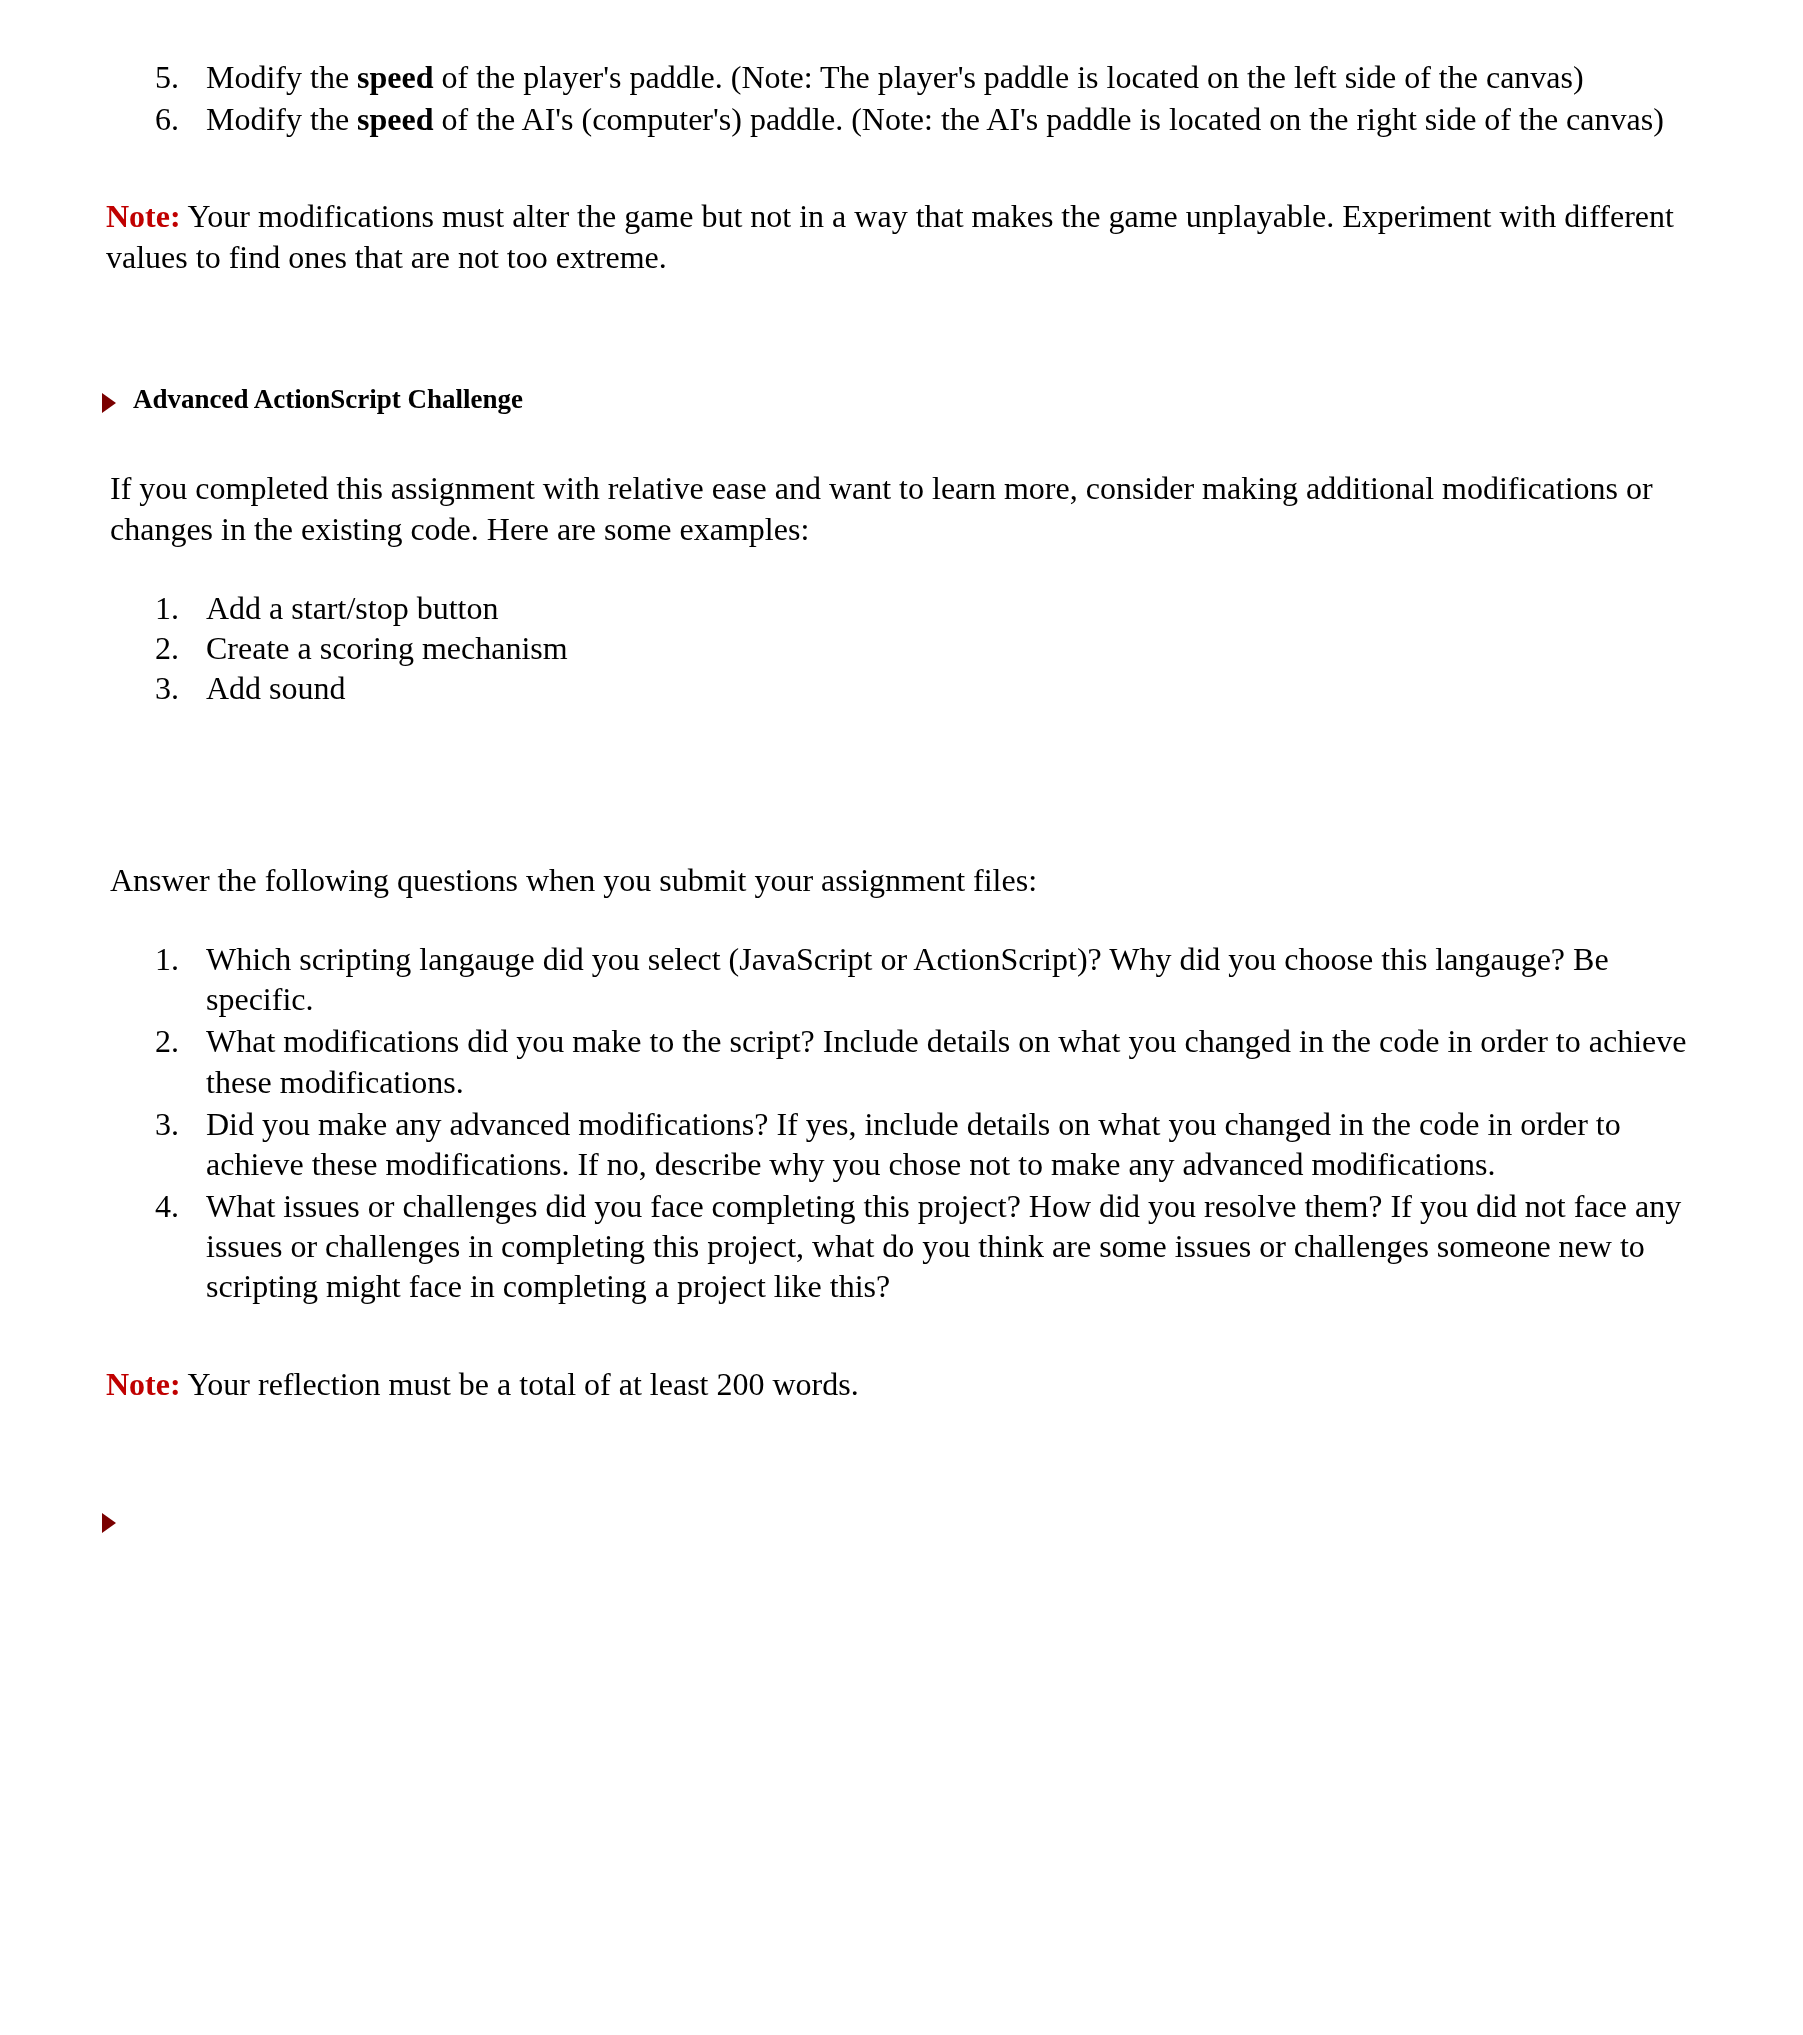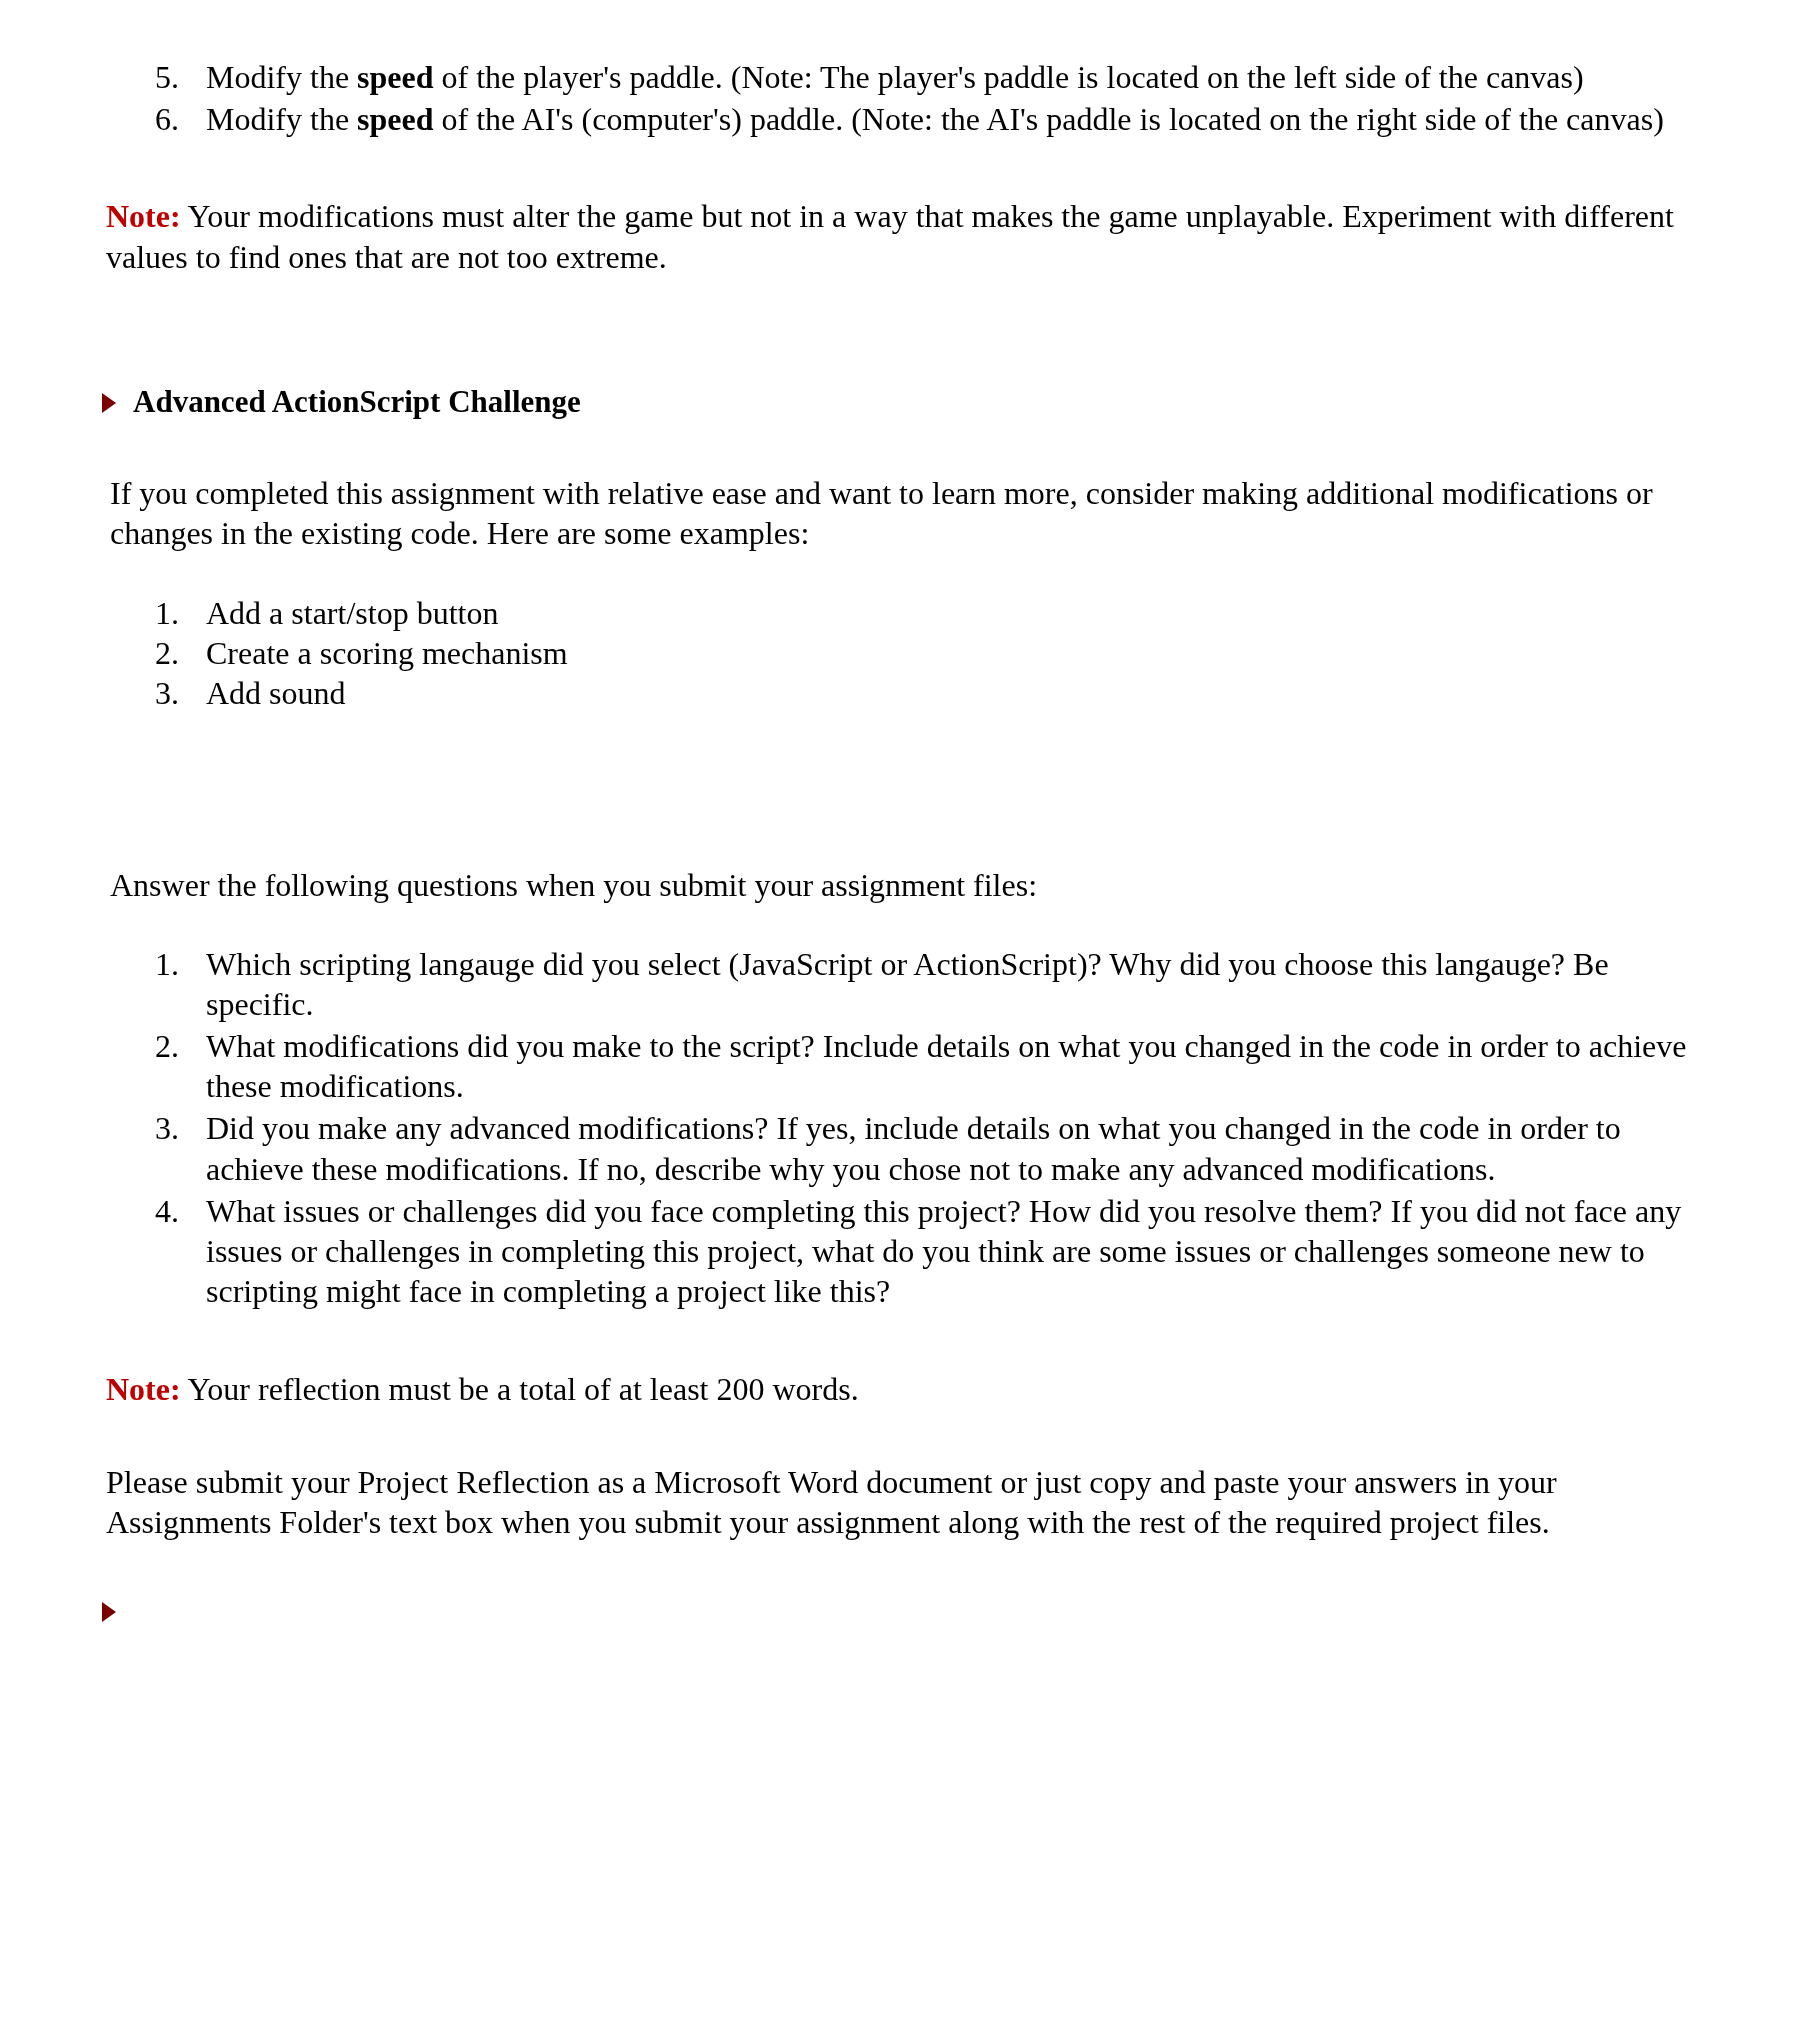--- a/index.html
+++ b/index.html
@@ -45,21 +45,21 @@
     font-weight: bold;
   }
   .bold { font-weight: bold; }
   .heading-row {
     display: flex;
     align-items: flex-start;
     gap: 17px;
   }
   .heading-text {
     font-weight: bold;
-    font-size: 31px;
+    font-size: 27px;
     line-height: 1.2;
   }
   .tri {
     display: inline-block;
     width: 0;
     height: 0;
     border-top: 10.6px solid transparent;
     border-bottom: 10.6px solid transparent;
     border-left: 14.7px solid #7a0000;
     margin-top: 10.6px;
@@ -127,21 +127,20 @@
       <li><span>Did you make any advanced modifications? If yes, include details on what you changed in the code in order to achieve these modifications. If no, describe why you chose not to make any advanced modifications.</span></li>
       <li><span>What issues or challenges did you face completing this project? How did you resolve them? If you did not face any issues or challenges in completing this project, what do you think are some issues or challenges someone new to scripting might face in completing a project like this?</span></li>
     </ol>
 
     <div class="spacer-md"></div>
 
     <p class="para"><span class="note-label">Note:</span><span> Your reflection must be a total of at least 200 words.</span></p>
 
     <div class="spacer-md"></div>
 
-    <p class="para">Please submit your Project Reflection as a Microsoft Word document or just copy and paste your answers in your Assignments Folder's text box when you submit your assignment along with the rest of the required project files.</p>
 
     <div class="trailing-marker">
       <span class="tri tri-lone"></span>
     </div>
 
   </div>
 </div>
 
 
 </body></html>

